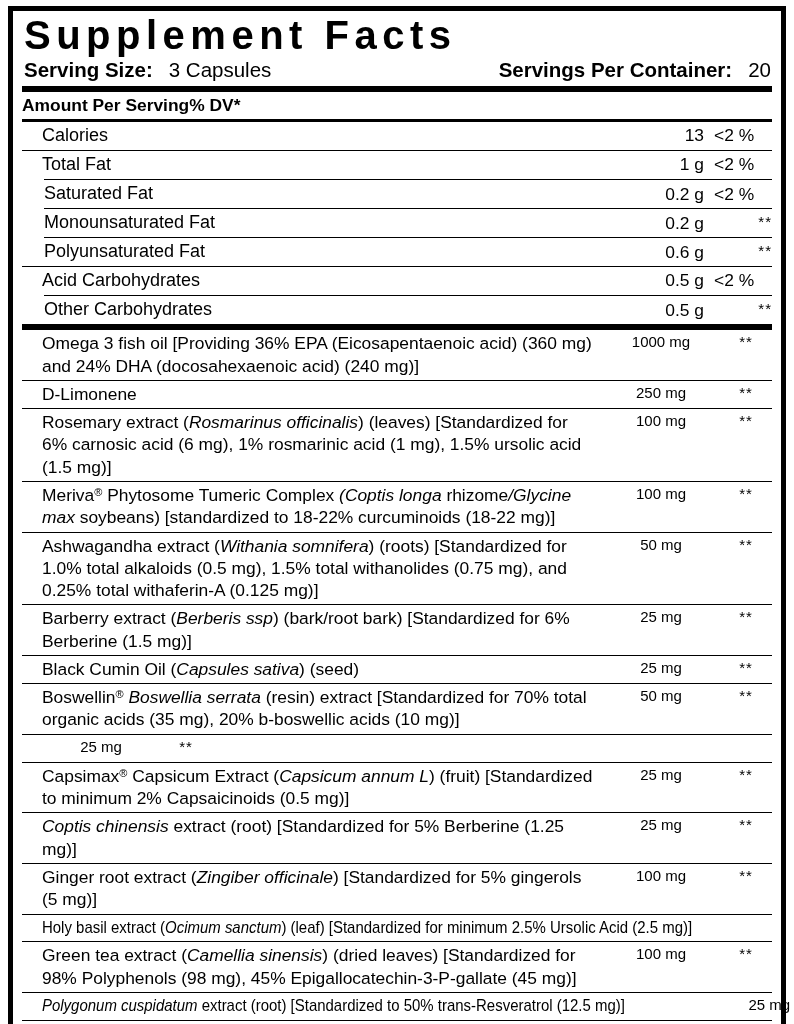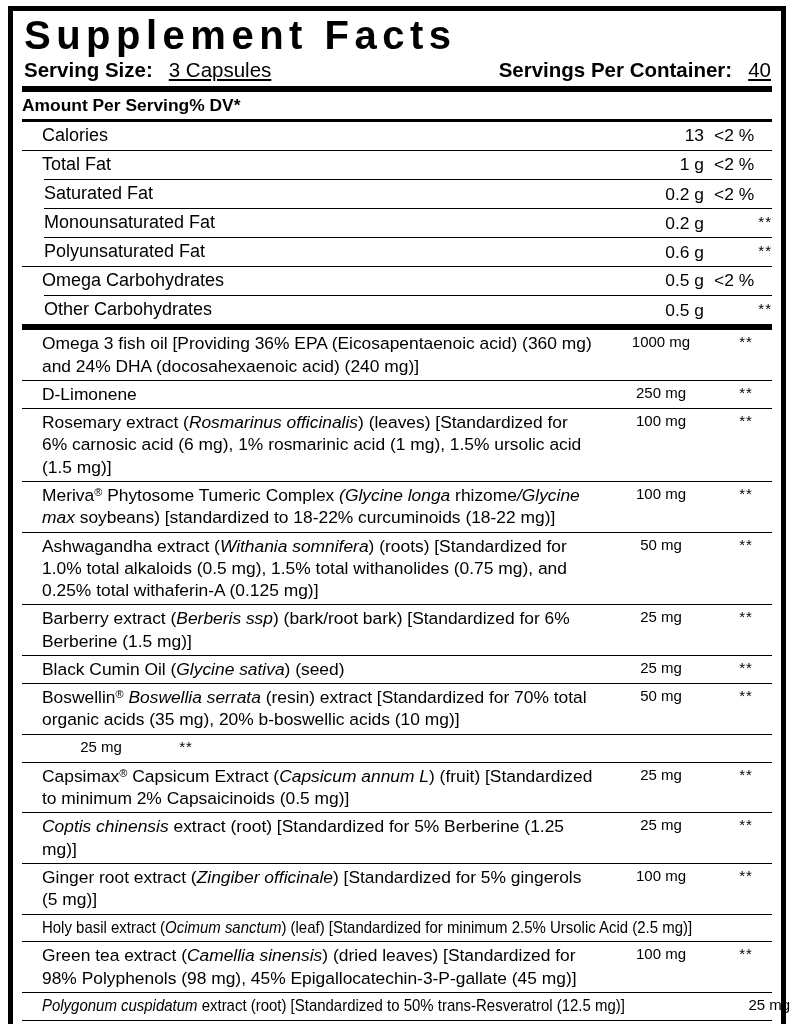--- a/index.html
+++ b/index.html
@@ -43,21 +43,21 @@
   }
   .serving-line {
     display: flex;
     justify-content: space-between;
     align-items: baseline;
     font-size: 20.5px;
     padding: 0 1px 4px 2px;
     white-space: nowrap;
   }
   .serving-line .lbl { font-weight: bold; }
-  .serving-line .val { font-weight: normal; text-decoration: underline; }
+  .serving-line .val { font-weight: normal; }
   .serving-left, .serving-right { display: flex; gap: 16px; }
 
   .rule-thick { border-top: 6px solid #000; }
   .rule-med   { border-top: 3px solid #000; }
 
   
   .row {
     display: flex;
     align-items: flex-start;
     font-size: 17.4px;
@@ -127,21 +127,21 @@
 
     <div class="title">Supplement Facts</div>
 
     <div class="serving-line">
       <div class="serving-left">
         <span class="lbl">Serving Size:</span>
         <span class="val">3 Capsules</span>
       </div>
       <div class="serving-right">
         <span class="lbl">Servings Per Container:</span>
-        <span class="val">40</span>
+        <span class="val">20</span>
       </div>
     </div>
 
     <div class="rule-thick"></div>
 
     <div class="hdr-row">
       <span>Amount Per Serving</span>
       <span>% DV*</span>
     </div>
 
@@ -172,21 +172,21 @@
           <div class="dv stars"><span class="stars">**</span></div>
         </div>
         <div class="sep indent-1"></div>
         <div class="row nutrient indent-1">
           <div class="name">Polyunsaturated Fat</div>
           <div class="amount">0.6 g</div>
           <div class="dv stars"><span class="stars">**</span></div>
         </div>
         <div class="sep"></div>
         <div class="row nutrient">
-          <div class="name">Omega Carbohydrates</div>
+          <div class="name">Acid Carbohydrates</div>
           <div class="amount">0.5 g</div>
           <div class="dv">&lt;2 %</div>
         </div>
         <div class="sep indent-1"></div>
         <div class="row nutrient indent-1">
           <div class="name">Other Carbohydrates</div>
           <div class="amount">0.5 g</div>
           <div class="dv stars"><span class="stars">**</span></div>
         </div>
       </div>
@@ -206,39 +206,39 @@
           <div class="dv"><span class="stars">**</span></div>
         </div>
         <div class="sep"></div>
         <div class="row ing">
           <div class="name">Rosemary extract (<span class="it">Rosmarinus officinalis</span>) (leaves) [Standardized for 6% carnosic acid (6 mg), 1% rosmarinic acid (1 mg), 1.5% ursolic acid (1.5 mg)]</div>
           <div class="amount">100 mg</div>
           <div class="dv"><span class="stars">**</span></div>
         </div>
         <div class="sep"></div>
         <div class="row ing">
-          <div class="name">Meriva<span class="sup">®</span> Phytosome Tumeric Complex <span class="it">(Glycine longa</span> rhizome<span class="it">/Glycine max</span> soybeans) [standardized to 18-22% curcuminoids (18-22 mg)]</div>
+          <div class="name">Meriva<span class="sup">®</span> Phytosome Tumeric Complex <span class="it">(Coptis longa</span> rhizome<span class="it">/Glycine max</span> soybeans) [standardized to 18-22% curcuminoids (18-22 mg)]</div>
           <div class="amount">100 mg</div>
           <div class="dv"><span class="stars">**</span></div>
         </div>
         <div class="sep"></div>
         <div class="row ing">
           <div class="name">Ashwagandha extract (<span class="it">Withania somnifera</span>) (roots) [Standardized for 1.0% total alkaloids (0.5 mg), 1.5% total withanolides (0.75 mg), and 0.25% total withaferin-A (0.125 mg)]</div>
           <div class="amount">50 mg</div>
           <div class="dv"><span class="stars">**</span></div>
         </div>
         <div class="sep"></div>
         <div class="row ing">
           <div class="name">Barberry extract (<span class="it">Berberis ssp</span>) (bark/root bark) [Standardized for 6% Berberine (1.5 mg)]</div>
           <div class="amount">25 mg</div>
           <div class="dv"><span class="stars">**</span></div>
         </div>
         <div class="sep"></div>
         <div class="row ing">
-          <div class="name">Black Cumin Oil (<span class="it">Glycine sativa</span>) (seed)</div>
+          <div class="name">Black Cumin Oil (<span class="it">Capsules sativa</span>) (seed)</div>
           <div class="amount">25 mg</div>
           <div class="dv"><span class="stars">**</span></div>
         </div>
         <div class="sep"></div>
         <div class="row ing">
           <div class="name">Boswellin<span class="sup">®</span> <span class="it">Boswellia serrata</span> (resin) extract [Standardized for 70% total organic acids (35 mg), 20% b-boswellic acids (10 mg)]</div>
           <div class="amount">50 mg</div>
           <div class="dv"><span class="stars">**</span></div>
         </div>
         <div class="sep"></div>

